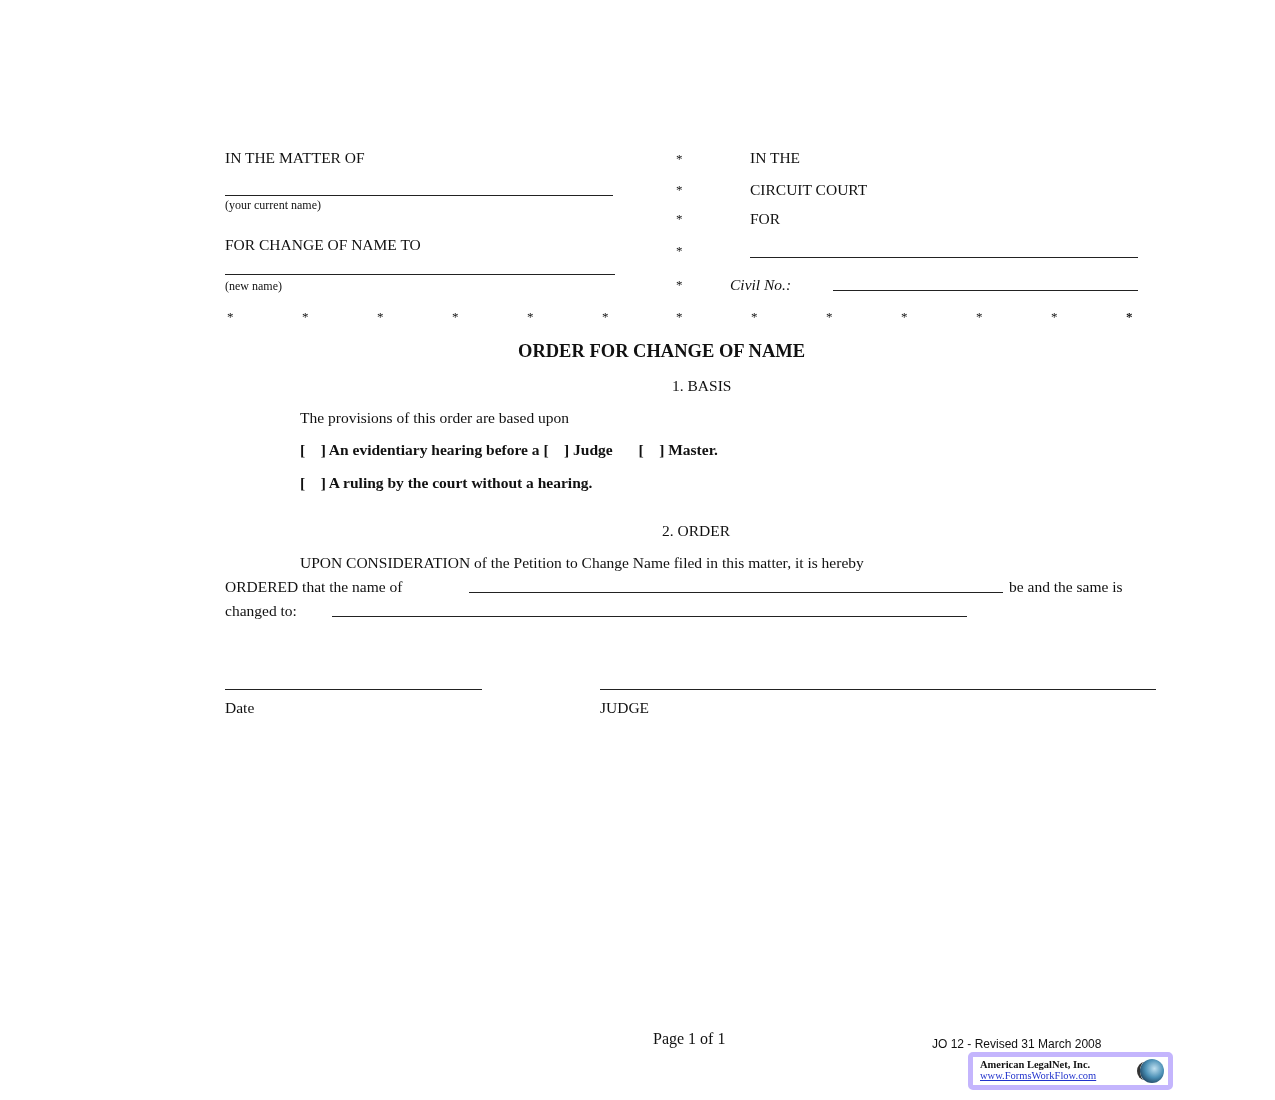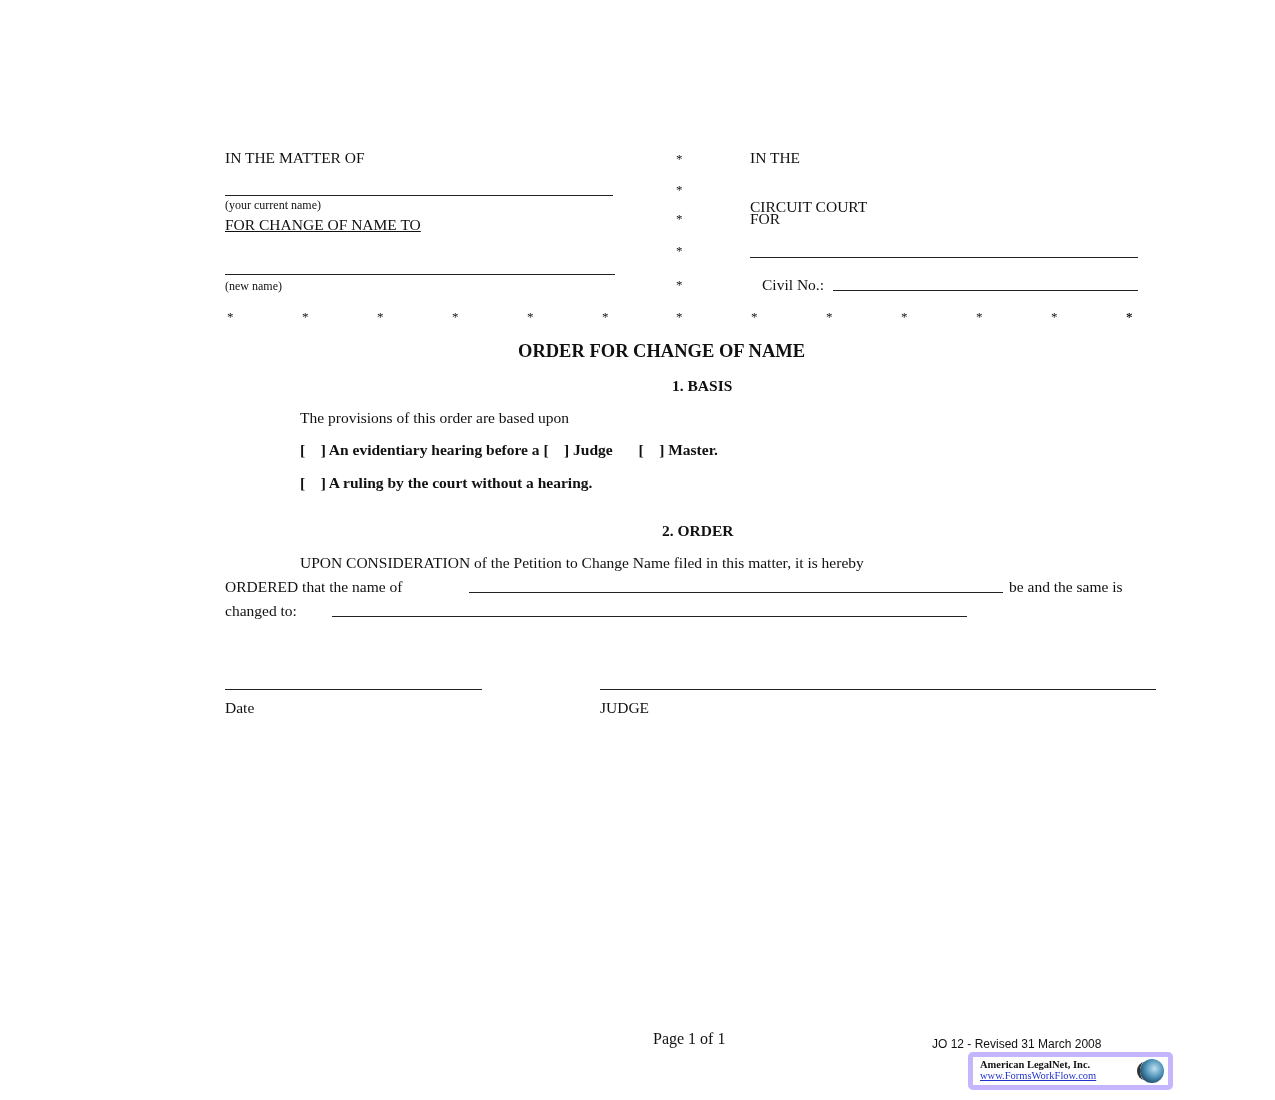--- a/index.html
+++ b/index.html
@@ -5,53 +5,53 @@
   html, body { margin: 0; padding: 0; background: #ffffff; }
   body { width: 1275px; height: 1100px; position: relative; overflow: hidden;
          font-family: "Liberation Serif", "DejaVu Serif", serif; color: #111; }
   .abs { position: absolute; white-space: nowrap; }
   .t15 { font-size: 15.5px; }
   .t12 { font-size: 12px; }
   .line { position: absolute; height: 0; border-top: 1.6px solid #222; }
   .star { position: absolute; font-size: 13px; }
   .bold { font-weight: bold; }
   .title { font-size: 18.5px; font-weight: bold; }
-  .sec { font-size: 15.5px; font-weight: bold; }
+  .sec { font-size: 15.5px; font-weight: normal; }
   .cb { font-weight: bold; }
   .logo-box { position: absolute; left: 968px; top: 1052px; width: 195px; height: 28px;
               border: 5px solid #c4b5fd; border-radius: 5px; background: #fff; }
   .logo-name { position: absolute; left: 7px; top: 2px; font-size: 10.5px; font-weight: bold; }
   .logo-url { position: absolute; left: 7px; top: 13px; font-size: 10.5px; color: #2233cc; text-decoration: underline; }
   .logo-globe { position: absolute; right: 4px; top: 2px; width: 24px; height: 24px; border-radius: 50%;
                 background: radial-gradient(circle at 60% 40%, #bfe0f0 0%, #4a8fb5 45%, #1d3f5a 80%); }
   .logo-globe::after { content: ""; position: absolute; left: -3px; top: 3px; width: 12px; height: 18px;
                 border-left: 3px solid #333; border-radius: 50%; }
   .sans { font-family: Liberation Sans, sans-serif; }
 </style>
 </head>
 <body>
 
 <div class="abs t15" style="left:225px; top:149px;">IN THE MATTER OF</div>
 <div class="line" style="left:225px; top:195px; width:388px;"></div>
 <div class="abs t12" style="left:225px; top:198px;">(your current name)</div>
-<div class="abs t15" style="left:225px; top:216px;text-decoration:underline;">FOR CHANGE OF NAME TO</div>
+<div class="abs t15" style="left:225px; top:236px;">FOR CHANGE OF NAME TO</div>
 <div class="line" style="left:225px; top:274px; width:390px;"></div>
 <div class="abs t12" style="left:225px; top:279px;">(new name)</div>
 
 <div class="star" style="left:676px; top:151px;">*</div>
 <div class="star" style="left:676px; top:182px;">*</div>
 <div class="star" style="left:676px; top:211px;">*</div>
 <div class="star" style="left:676px; top:243px;">*</div>
 <div class="star" style="left:676px; top:277px;">*</div>
 
 <div class="abs t15" style="left:750px; top:149px;">IN THE</div>
-<div class="abs t15" style="left:750px; top:181px;margin-top:17px;">CIRCUIT COURT</div>
+<div class="abs t15" style="left:750px; top:181px;">CIRCUIT COURT</div>
 <div class="abs t15" style="left:750px; top:210px;text-align:right;">FOR</div>
 <div class="line" style="left:750px; top:257px; width:388px;"></div>
-<div class="abs t15" style="left:762px; top:276px;">Civil No.:</div>
+<div class="abs t15" style="left:730px; top:276px;font-style:italic;">Civil No.:</div>
 <div class="line" style="left:833px; top:290px; width:305px;"></div>
 
 <div class="star" style="left:227px; top:309px;">*</div>
 <div class="star" style="left:302px; top:309px;">*</div>
 <div class="star" style="left:377px; top:309px;">*</div>
 <div class="star" style="left:452px; top:309px;">*</div>
 <div class="star" style="left:527px; top:309px;">*</div>
 <div class="star" style="left:602px; top:309px;">*</div>
 <div class="star" style="left:676px; top:309px;">*</div>
 <div class="star" style="left:751px; top:309px;">*</div>

